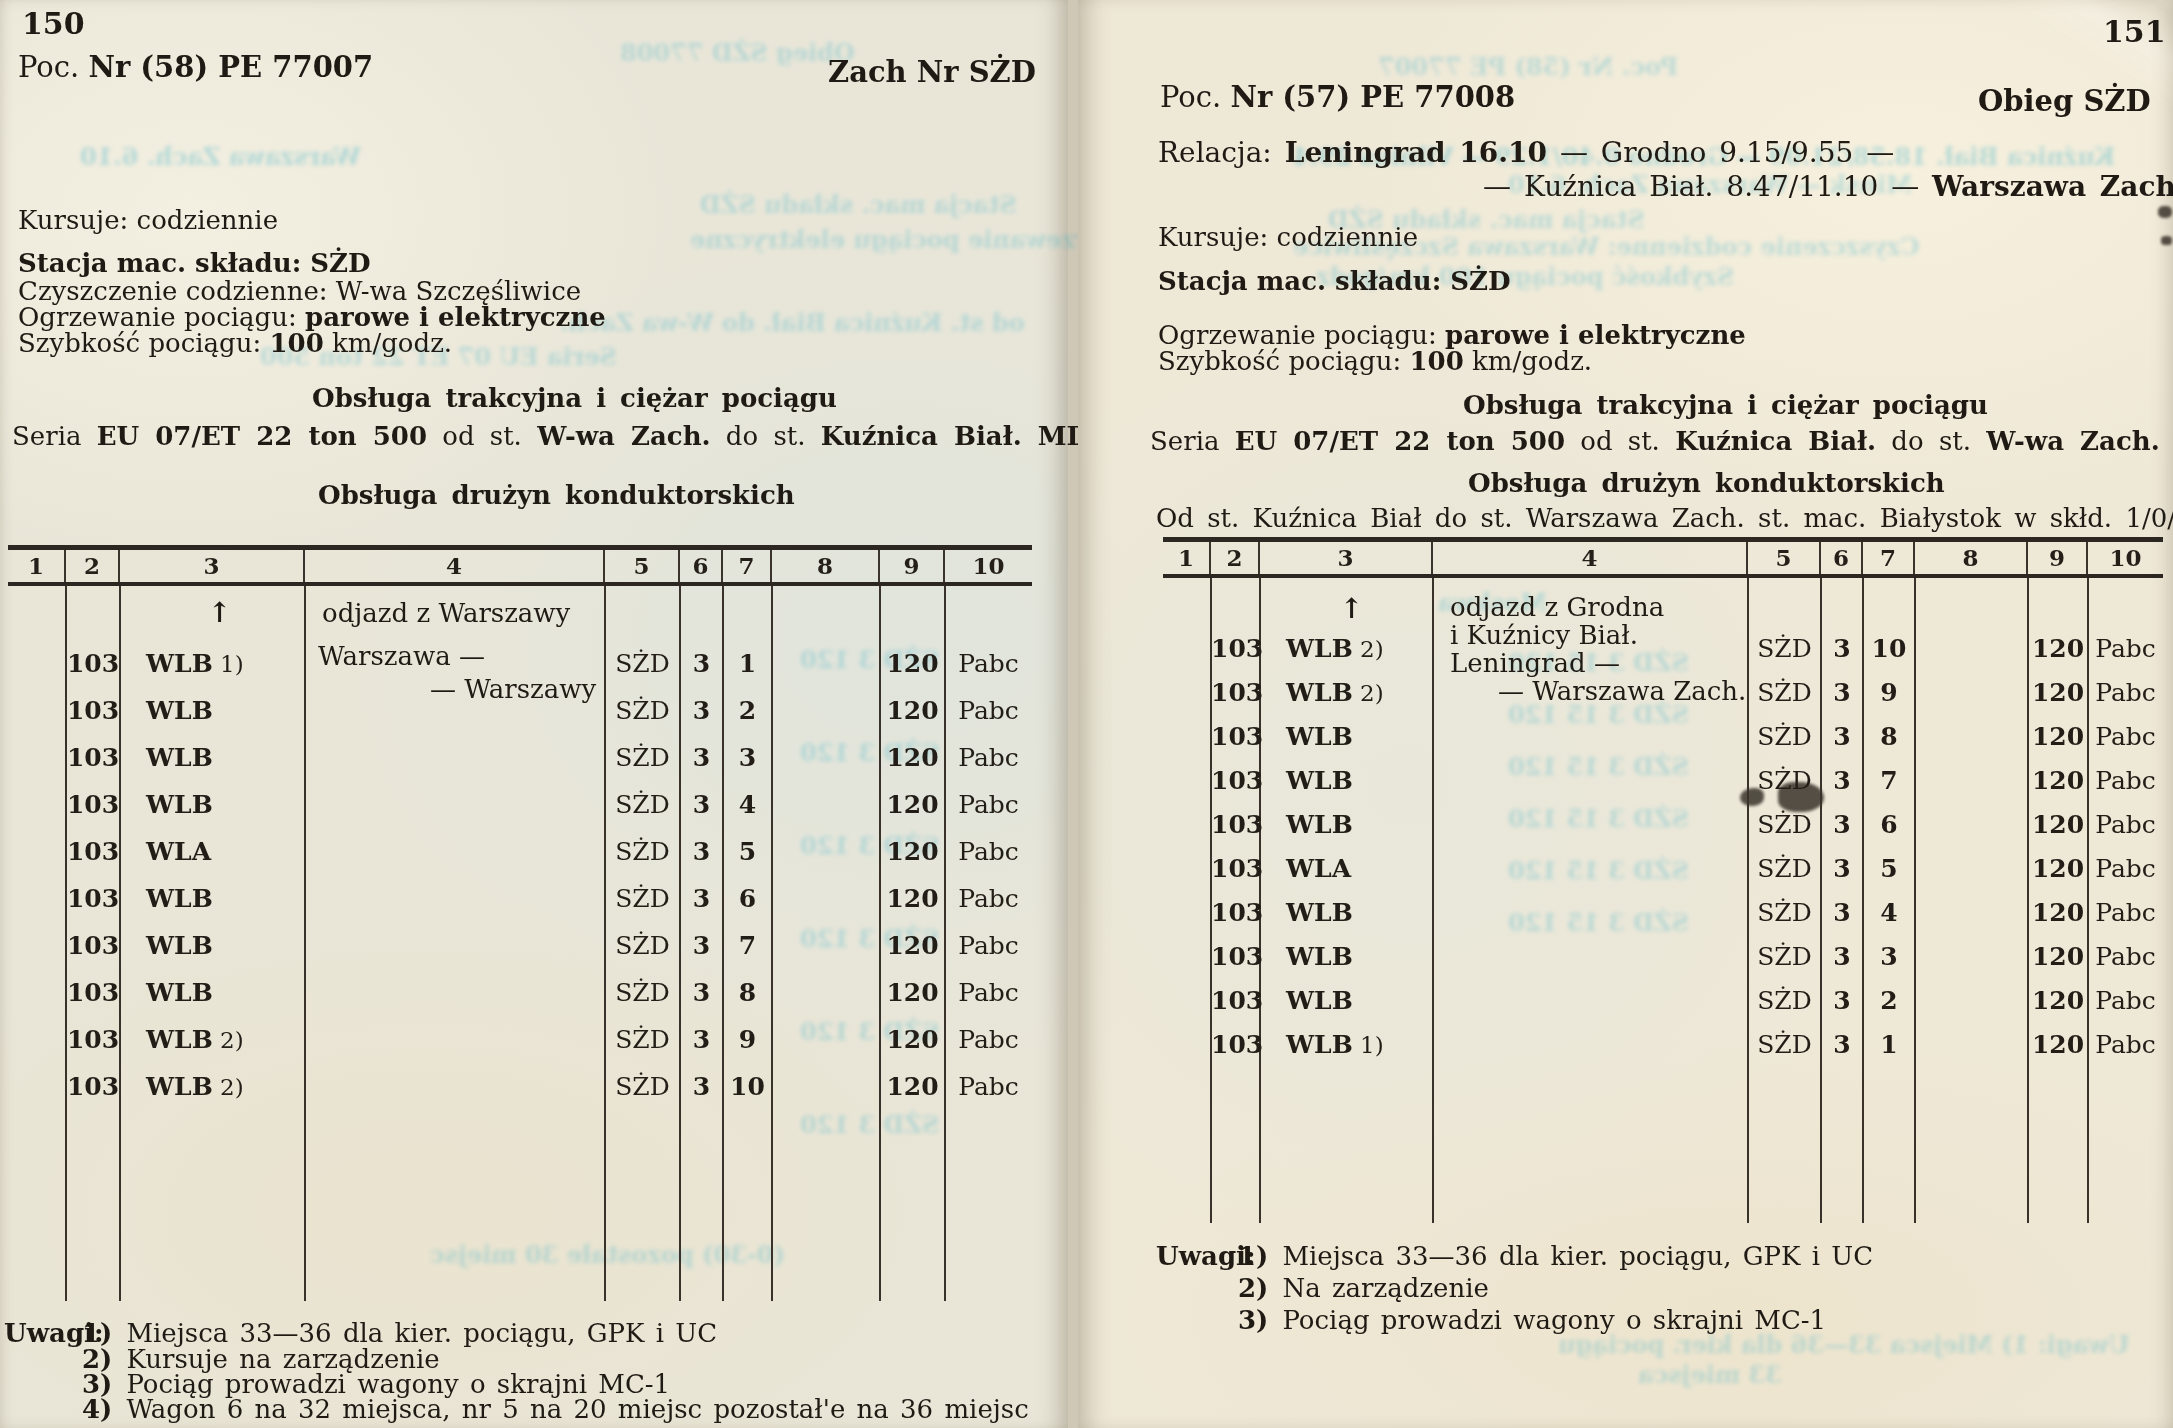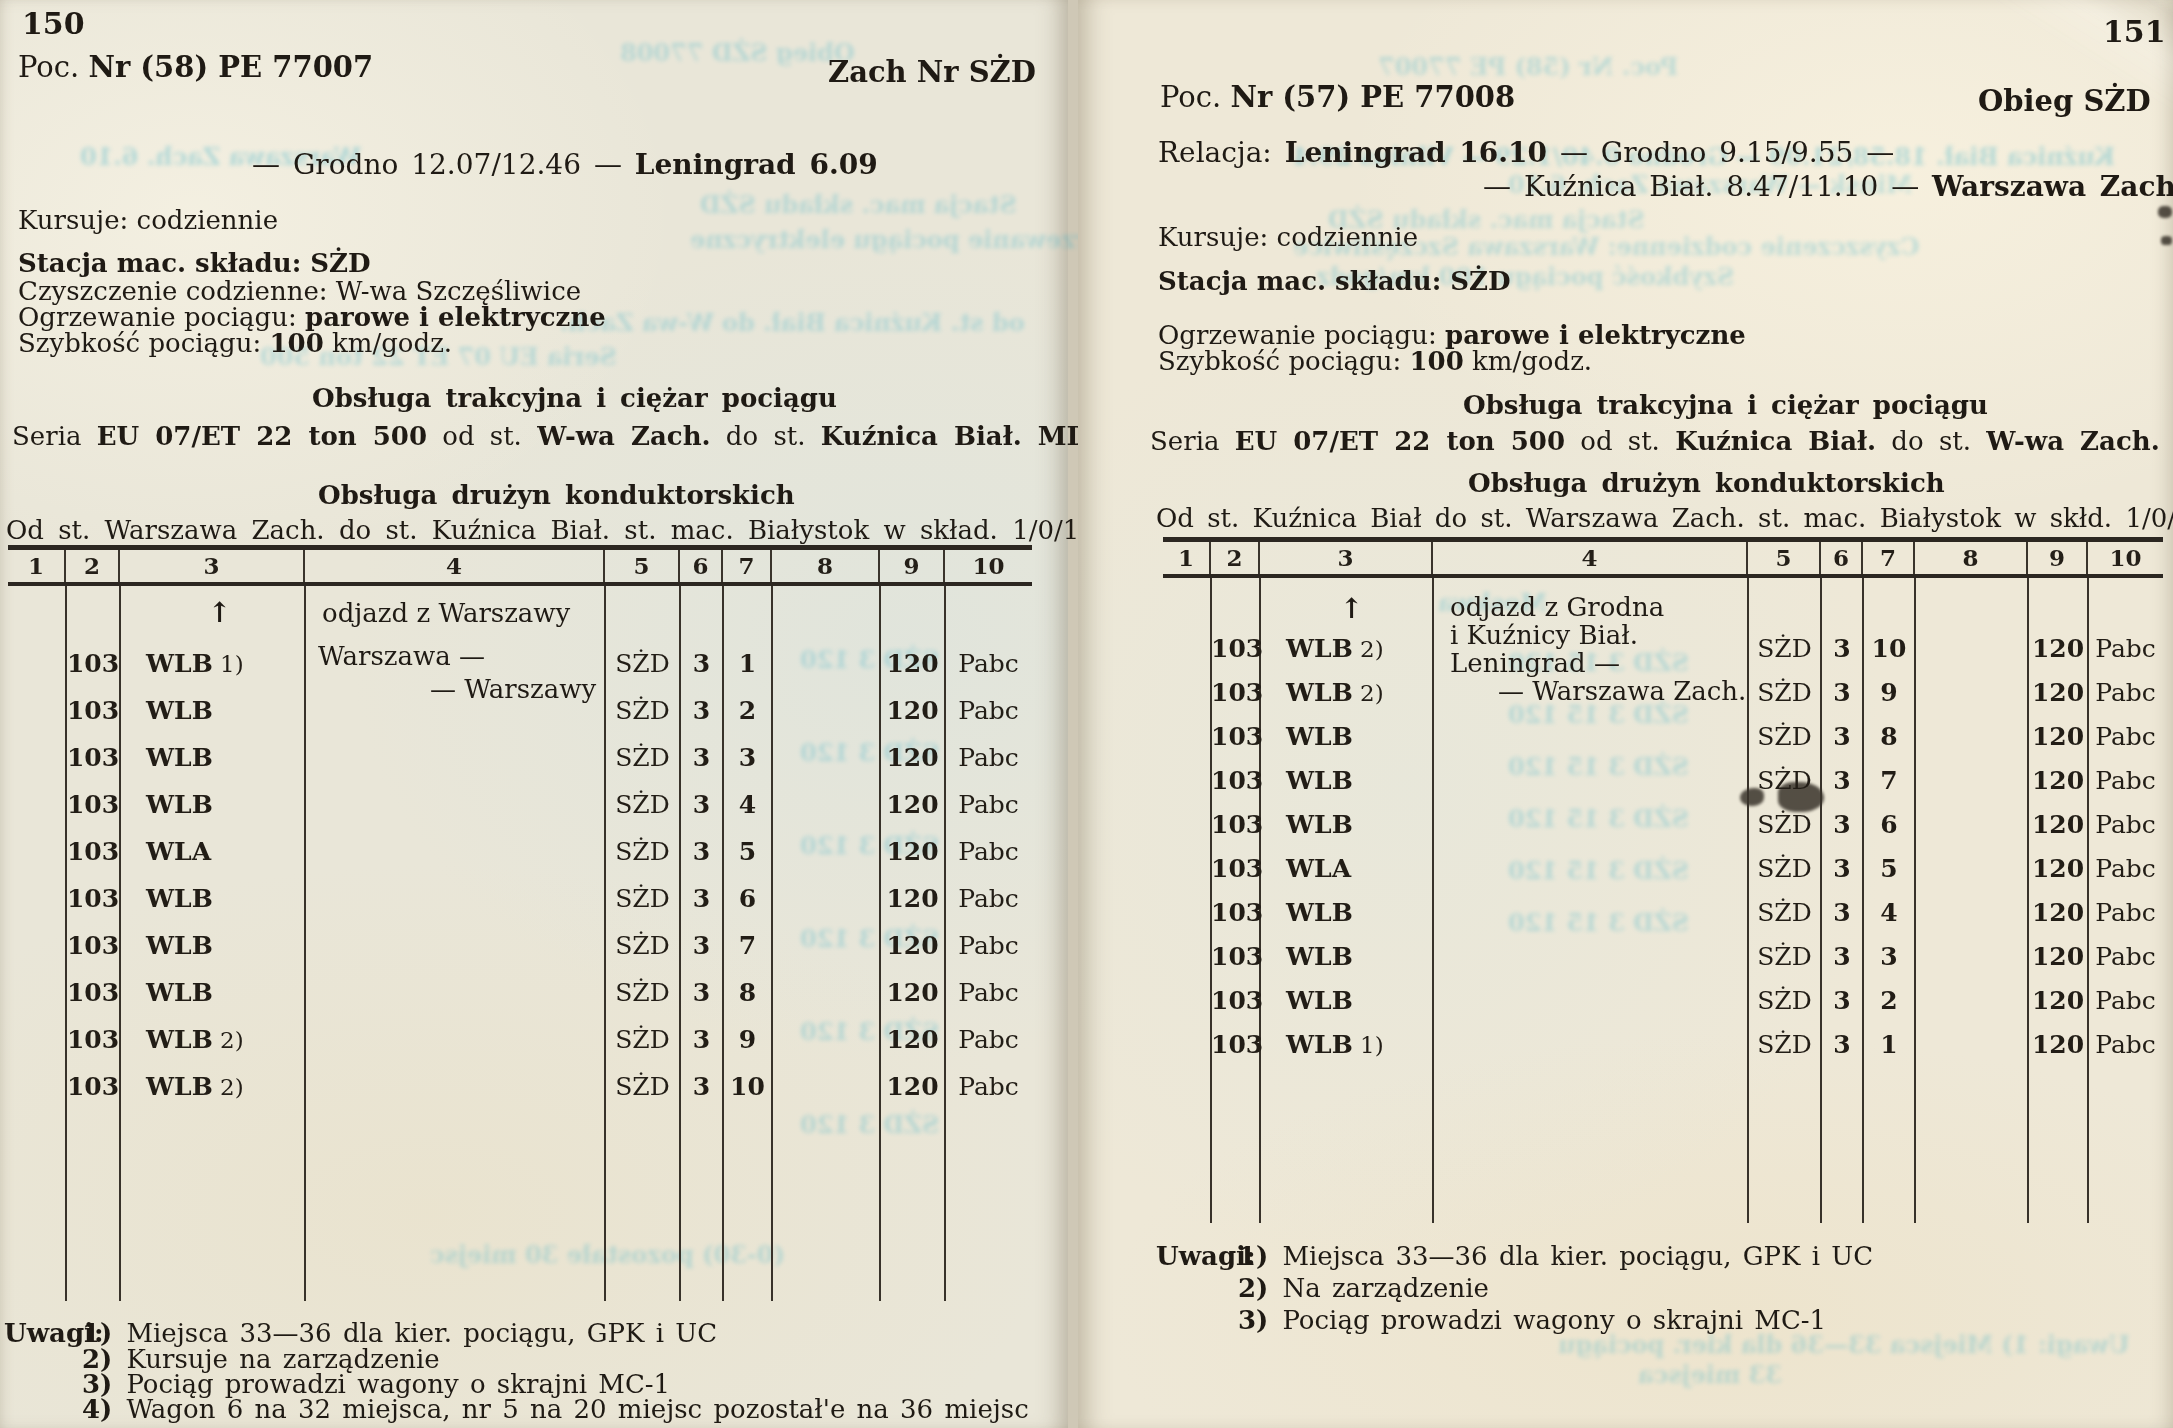--- a/index.html
+++ b/index.html
@@ -56,40 +56,36 @@
     <div class="ghost fs23" style="left:800px;top:1017px">SŻD 3 120</div>
     <div class="ghost fs23" style="left:800px;top:1110px">SŻD 3 120</div>
     <div class="ghost fs22" style="left:430px;top:1240px">(0-30) pozostałe 30 miejsc</div>
 
     <div class="t fs30 b" style="left:22px;top:6px">150</div>
     <div class="t fs29" style="left:18px;top:50px">
       <span>Poc. </span><span class="b">Nr (58) PE 77007</span>
     </div>
     <div class="t fs29 b" style="left:828px;top:55px">Zach Nr SŻD</div>
 
-    <div class="t fs28 ws4" style="left:252px;top:148px">
-      <span>— Grodno 12.07/12.46 — </span><span class="b">Leningrad 6.09</span>
-    </div>
 
     <div class="t fs26" style="left:18px;top:205px">Kursuje: codziennie</div>
     <div class="t fs26 b" style="left:18px;top:248px">Stacja mac. składu: SŻD</div>
     <div class="t fs26" style="left:18px;top:276px">Czyszczenie codzienne: W-wa Szczęśliwice</div>
     <div class="t fs26" style="left:18px;top:302px">
       <span>Ogrzewanie pociągu: </span><span class="b">parowe i elektryczne</span>
     </div>
     <div class="t fs26" style="left:18px;top:328px">
       <span>Szybkość pociągu: </span><span class="b">100</span><span> km/godz.</span>
     </div>
 
     <div class="t fs26 b ws5" style="left:312px;top:383px">Obsługa trakcyjna i ciężar pociągu</div>
     <div class="t fs26 ws7" style="left:12px;top:421px">
       <span>Seria </span><span class="b">EU 07/ET 22 ton 500</span><span> od st. </span><span class="b">W-wa Zach.</span><span> do st. </span><span class="b">Kuźnica Biał. MD Białystok</span>
     </div>
     <div class="t fs26 b ws5" style="left:318px;top:480px">Obsługa drużyn konduktorskich</div>
-    <div class="t fs26 ws6" style="left:6px;top:515px">Od st. Warszawa Zach. do st. Kuźnica Biał. st. mac. Białystok w skład. 1/0/1</div>
 
     <div class="tbl" id="left-table" style="left:8px;top:545px;width:1024px;height:760px">
         <div class="thead">
           <div class="th" style="width: 58px; border-right: 2px solid rgb(58, 52, 44);">1</div>
           <div class="th" style="width: 54px; border-right: 2px solid rgb(58, 52, 44);">2</div>
           <div class="th" style="width: 185px; border-right: 2px solid rgb(58, 52, 44);">3</div>
           <div class="th" style="width: 300px; border-right: 2px solid rgb(58, 52, 44);">4</div>
           <div class="th" style="width: 75px; border-right: 2px solid rgb(58, 52, 44);">5</div>
           <div class="th" style="width: 43px; border-right: 2px solid rgb(58, 52, 44);">6</div>
           <div class="th" style="width: 49px; border-right: 2px solid rgb(58, 52, 44);">7</div>

